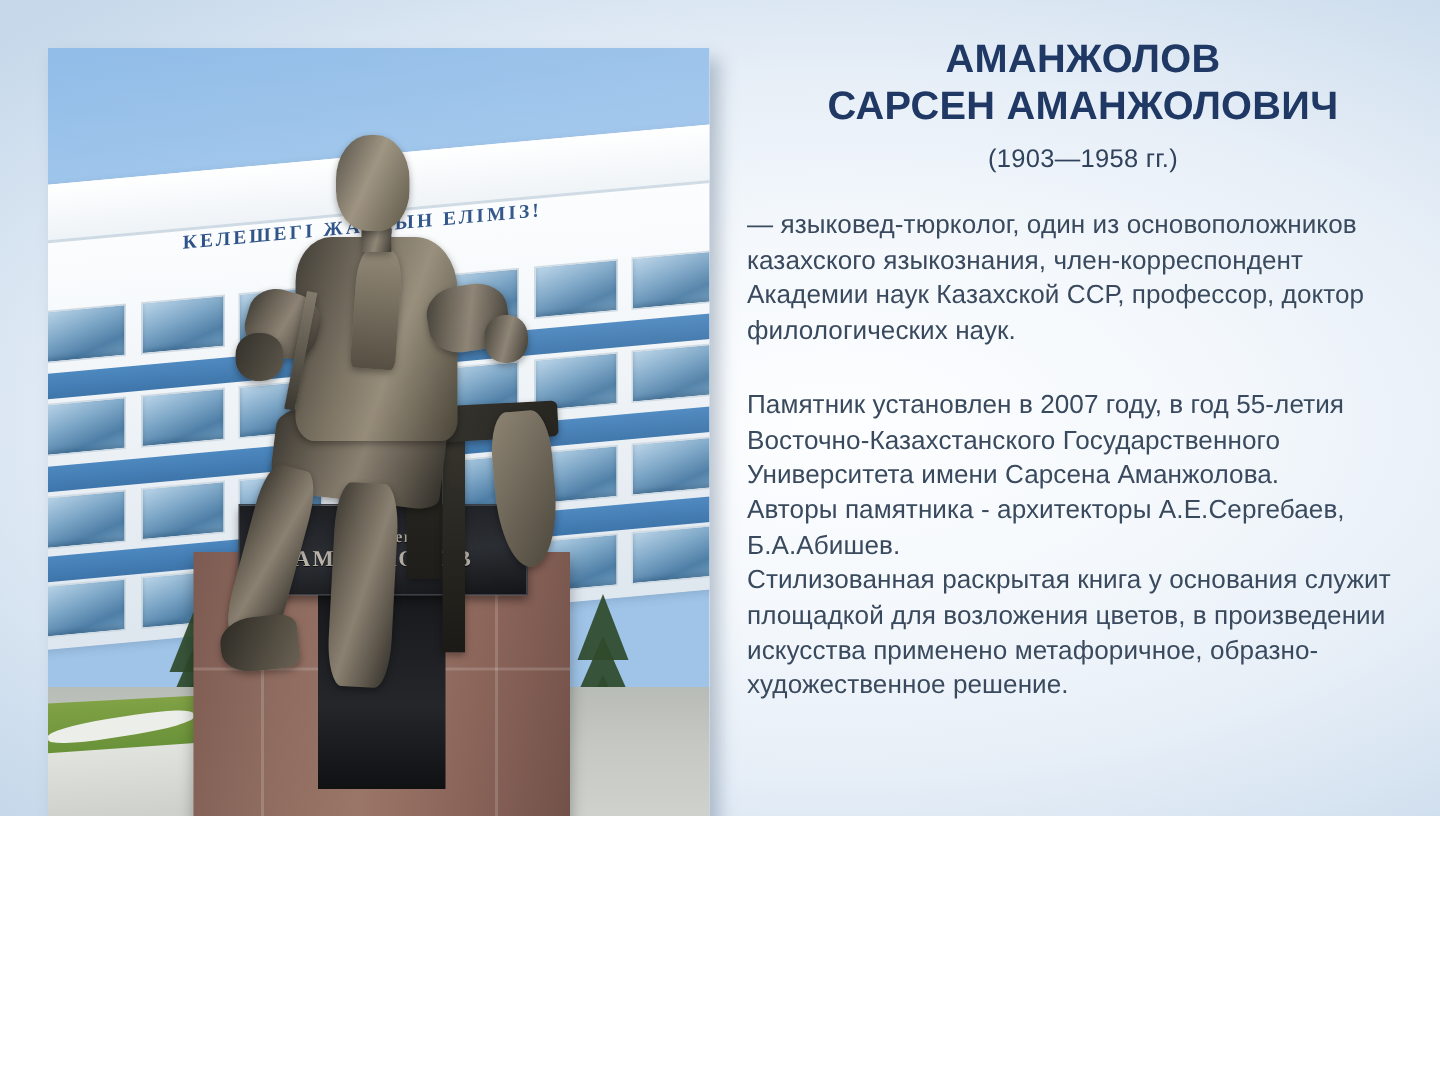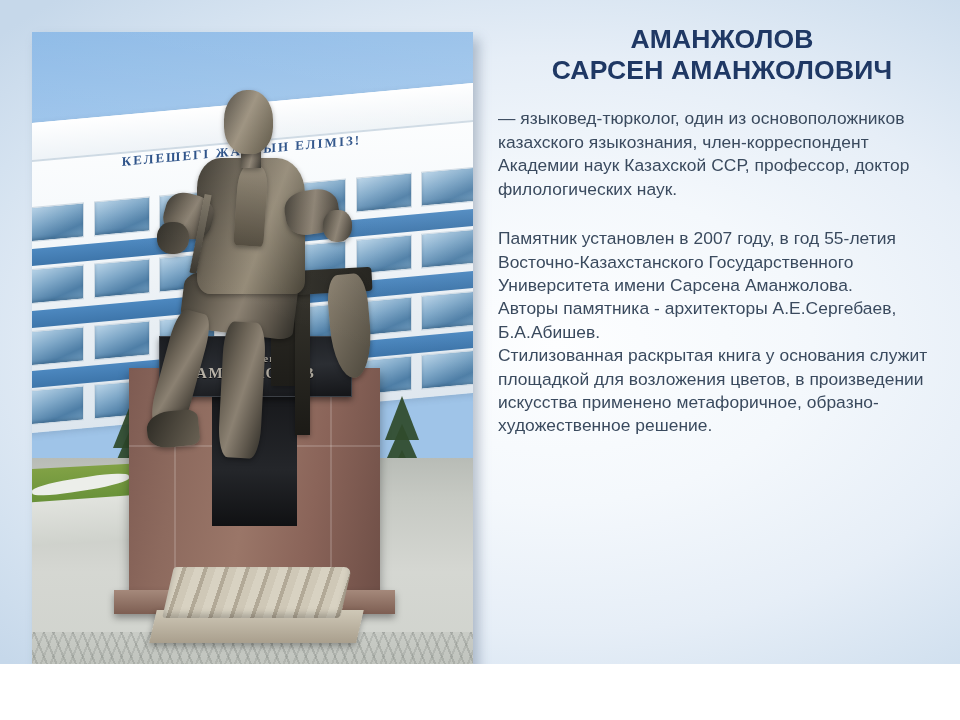--- a/index.html
+++ b/index.html
@@ -9,21 +9,21 @@
   body {
     width: 960px;
     height: 720px;
     overflow: hidden;
     font-family: "Liberation Sans", sans-serif;
   }
 
   #slide {
     position: relative;
     width: 960px;
-    height: 664px;
+    height: 544px;
     background:
       radial-gradient(ellipse 78% 70% at 58% 52%, #fdfeff 0%, #f4f8fc 34%, #e6eef7 62%, #d4e2f0 83%, #c6d8ea 100%);
     overflow: hidden;
   }
 
   
   #photo-frame {
     position: absolute;
     left: 32px;
     top: 32px;
@@ -508,20 +508,21 @@
 
       <div class="photo-haze"></div>
     </div>
   </div>
 
   <div id="text-col">
 
     <div id="title-block">
       <div class="title-line">АМАНЖОЛОВ</div>
       <div class="title-line">САРСЕН АМАНЖОЛОВИЧ</div>
+      <div id="life-dates">(1903—1958 гг.)</div>
     </div>
 
     <div class="body-para" id="para-bio">— языковед-тюрколог, один из основоположников казахского языкознания, член-корреспондент Академии наук Казахской ССР, профессор, доктор филологических наук.</div>
 
     <div class="body-para" id="para-monument">Памятник установлен в 2007 году, в год 55-летия Восточно-Казахстанского Государственного Университета имени Сарсена Аманжолова.<br>Авторы памятника - архитекторы А.Е.Сергебаев, Б.А.Абишев.<br>Стилизованная раскрытая книга у основания служит площадкой для возложения цветов, в произведении искусства применено метафоричное, образно-художественное решение.</div>
 
 
   </div>
 
 </div>

